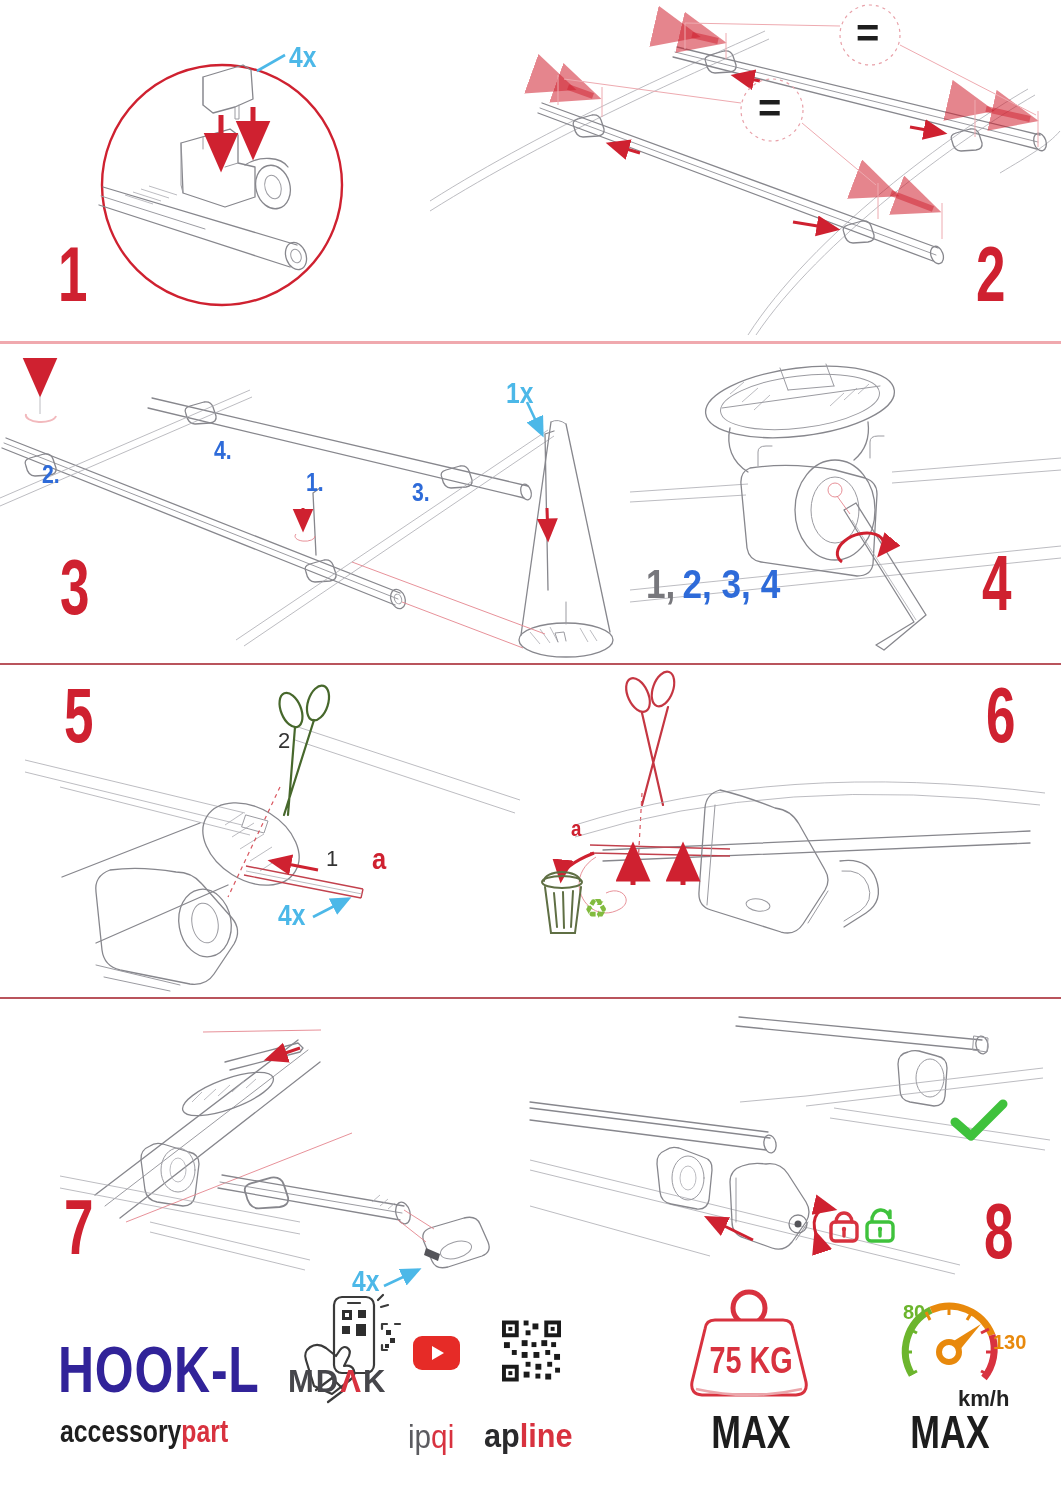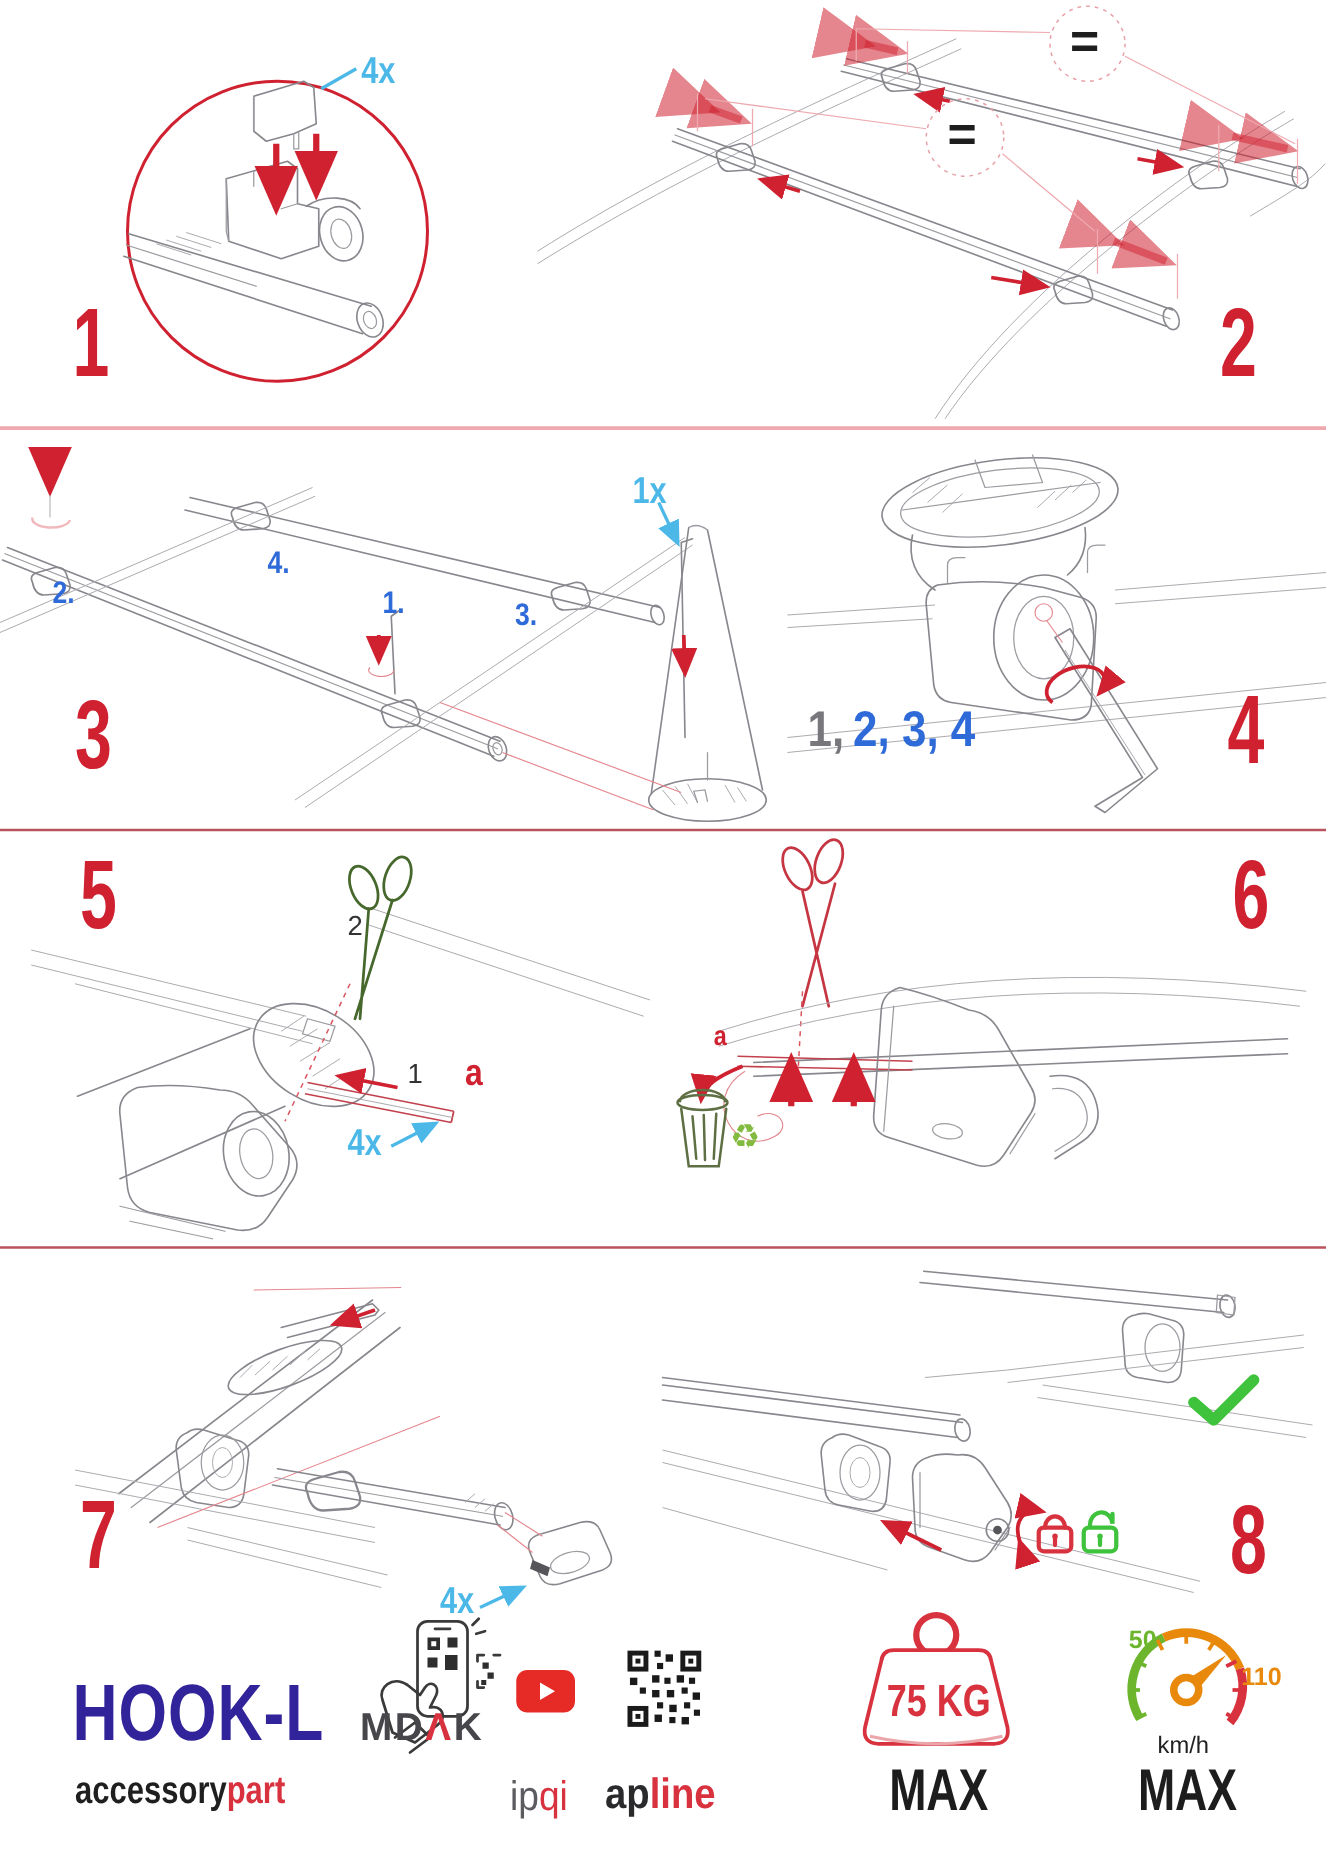--- a/index.html
+++ b/index.html
@@ -44,21 +44,21 @@
   .brand{font-size:31px;font-weight:700;transform:scaleX(.8);transform-origin:0 0;line-height:1;}
   .logo-mdak{font-size:31px;font-weight:700;color:#46464b;letter-spacing:2px;line-height:1;}
   .logo-ipqi{font-size:33px;font-weight:400;color:#5b5b60;line-height:1;transform:scaleX(.9);transform-origin:0 0;}
   .logo-apline{font-size:34px;font-weight:600;color:#2a2a2c;line-height:1;transform:scaleX(.9);transform-origin:0 0;}
   .red-part{color:#d8323f;}
   .wval{font-size:36px;font-weight:700;color:#d8323f;transform:scaleX(.8);transform-origin:50% 0;}
   .maxlbl{font-size:47px;font-weight:600;color:#1d1d1d;transform:scaleX(.76);transform-origin:50% 0;line-height:1;}
   .ctr{text-align:center;}
   .spd-lo{font-size:20px;font-weight:700;color:#6cb52d;}
   .spd-hi{font-size:20px;font-weight:700;color:#e8890c;}
-  .spd-unit{font-size:19px;font-weight:400;color:#222;}
+  .spd-unit{font-size:22px;font-weight:700;color:#222;margin-left:32px;}
   .recycle{font-size:27px;color:#82bb3f;line-height:1;}
 </style>
 </head>
 <body>
 
 <div class="sheet">
 
   <svg width="0" height="0" style="position:absolute">
     <defs>
       <marker id="ra" markerWidth="9" markerHeight="8" refX="6.5" refY="3.5" orient="auto">
@@ -489,18 +489,18 @@
       <line x1="42" y1="22" x2="46" y2="30" stroke="#e8890c"></line>
       <line x1="65" y1="16" x2="65" y2="25" stroke="#e8890c"></line>
       <line x1="88" y1="22" x2="83" y2="30" stroke="#e8890c"></line>
       <line x1="105" y1="39" x2="97" y2="43" stroke="#d8323f"></line>
       <line x1="111" y1="62" x2="102" y2="62" stroke="#d8323f"></line>
       <line x1="105" y1="85" x2="97" y2="81" stroke="#d8323f"></line>
     </g>
     <polygon points="60,57 70,67 97,34" fill="#e8890c"></polygon>
     <circle cx="65" cy="62" r="10" fill="#ffffff" stroke="#e8890c" stroke-width="6"></circle>
   </svg>
-  <div class="abs spd-lo" style="left:903px;top:1301px">50</div>
-  <div class="abs spd-hi" style="left:993px;top:1331px">110</div>
+  <div class="abs spd-lo" style="left:903px;top:1301px">80</div>
+  <div class="abs spd-hi" style="left:993px;top:1331px">130</div>
   <div class="abs spd-unit" style="left:926px;top:1386px">km/h</div>
   <div class="abs ctr maxlbl" style="left:884px;width:132px;top:1408px">MAX</div>
 
 </div>
 
 </body></html>

